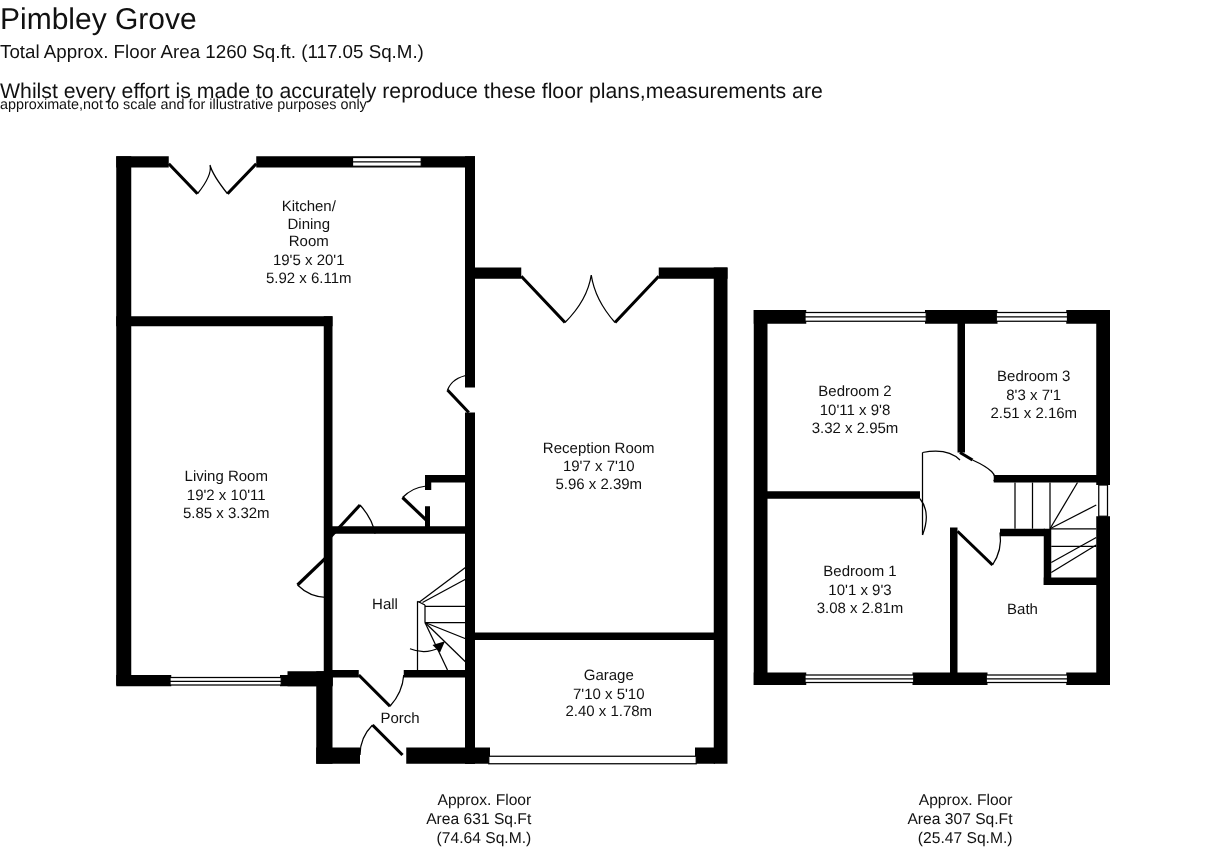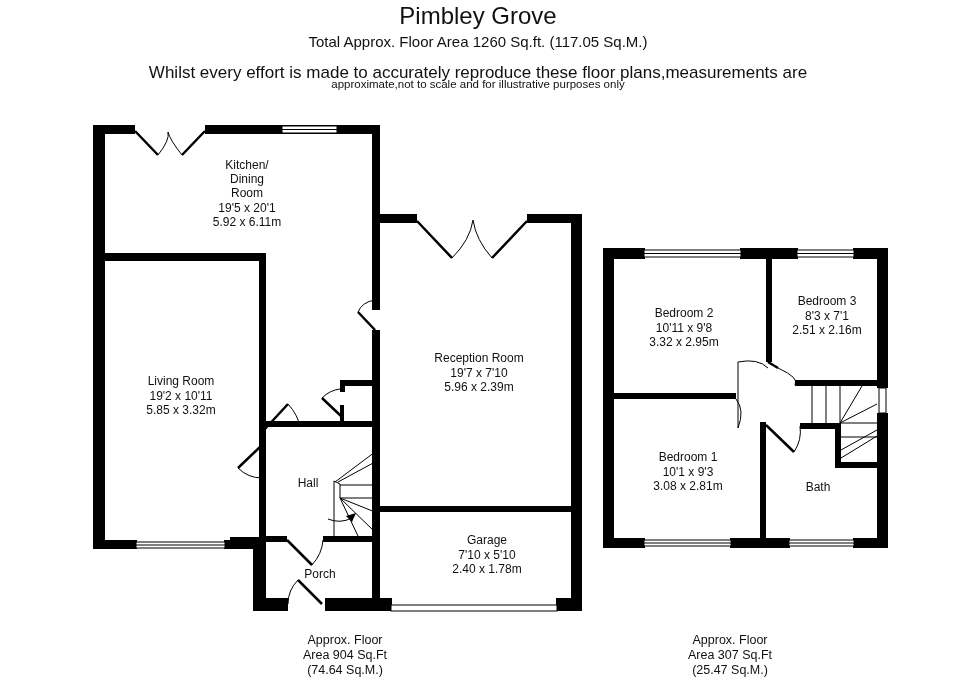--- a/index.html
+++ b/index.html
@@ -1,30 +1,30 @@
 <!DOCTYPE html>
 <html><head>
   <meta charset="utf-8">
   <style>
     html, body { margin: 0; padding: 0; background: #ffffff; }
     body { width: 980px; height: 692px; position: relative; overflow: hidden;
            font-family: "Liberation Sans", sans-serif; color: #111; }
-    .hdr { position: absolute; left: 0; width: 956px; text-align: center; }
+    .hdr { position: absolute; left: 0; width: 956px; text-align: left; }
     #title { top: 2px; font-size: 24px; }
     #subtitle { top: 33px; font-size: 15px; }
     #disc1 { top: 63px; font-size: 17px; }
     #disc2 { top: 78px; font-size: 11.5px; }
     svg { position: absolute; left: 0; top: 0; }
     .wall { fill: #000; }
     .win { fill: #fff; stroke: #000; stroke-width: 1; }
     .thin { stroke: #000; stroke-width: 1; fill: none; }
     .door { stroke: #000; stroke-width: 2.5; fill: none; }
     .arc { stroke: #000; stroke-width: 1; fill: none; }
     .lbl { font-family: "Liberation Sans", sans-serif; font-size: 12px; fill: #111; text-anchor: middle; }
-    .area { position: absolute; text-align: center; font-size: 12.5px; line-height: 15px; width: 160px; }
+    .area { position: absolute; text-align: right; font-size: 12.5px; line-height: 15px; width: 160px; }
     #area-ground { left: 265px; top: 633px; }
     #area-first { left: 650px; top: 633px; }
   </style>
 </head>
 <body>
 
 <div class="hdr" id="title">Pimbley Grove</div>
 <div class="hdr" id="subtitle">Total Approx. Floor Area 1260 Sq.ft. (117.05 Sq.M.)</div>
 <div class="hdr" id="disc1">Whilst every effort is made to accurately reproduce these floor plans,measurements are</div>
 <div class="hdr" id="disc2">approximate,not to scale and for illustrative purposes only</div>
@@ -209,20 +209,20 @@
     <text class="lbl" x="688" y="476">10'1 x 9'3</text>
     <text class="lbl" x="688" y="490">3.08 x 2.81m</text>
   </g>
   <g>
     <text class="lbl" x="818" y="491">Bath</text>
   </g>
 </svg>
 
 <div class="area" id="area-ground">
   <div>Approx. Floor</div>
-  <div>Area 904 Sq.Ft</div>
+  <div>Area 631 Sq.Ft</div>
   <div>(74.64 Sq.M.)</div>
 </div>
 <div class="area" id="area-first">
   <div>Approx. Floor</div>
   <div>Area 307 Sq.Ft</div>
   <div>(25.47 Sq.M.)</div>
 </div>
 
 </body></html>

